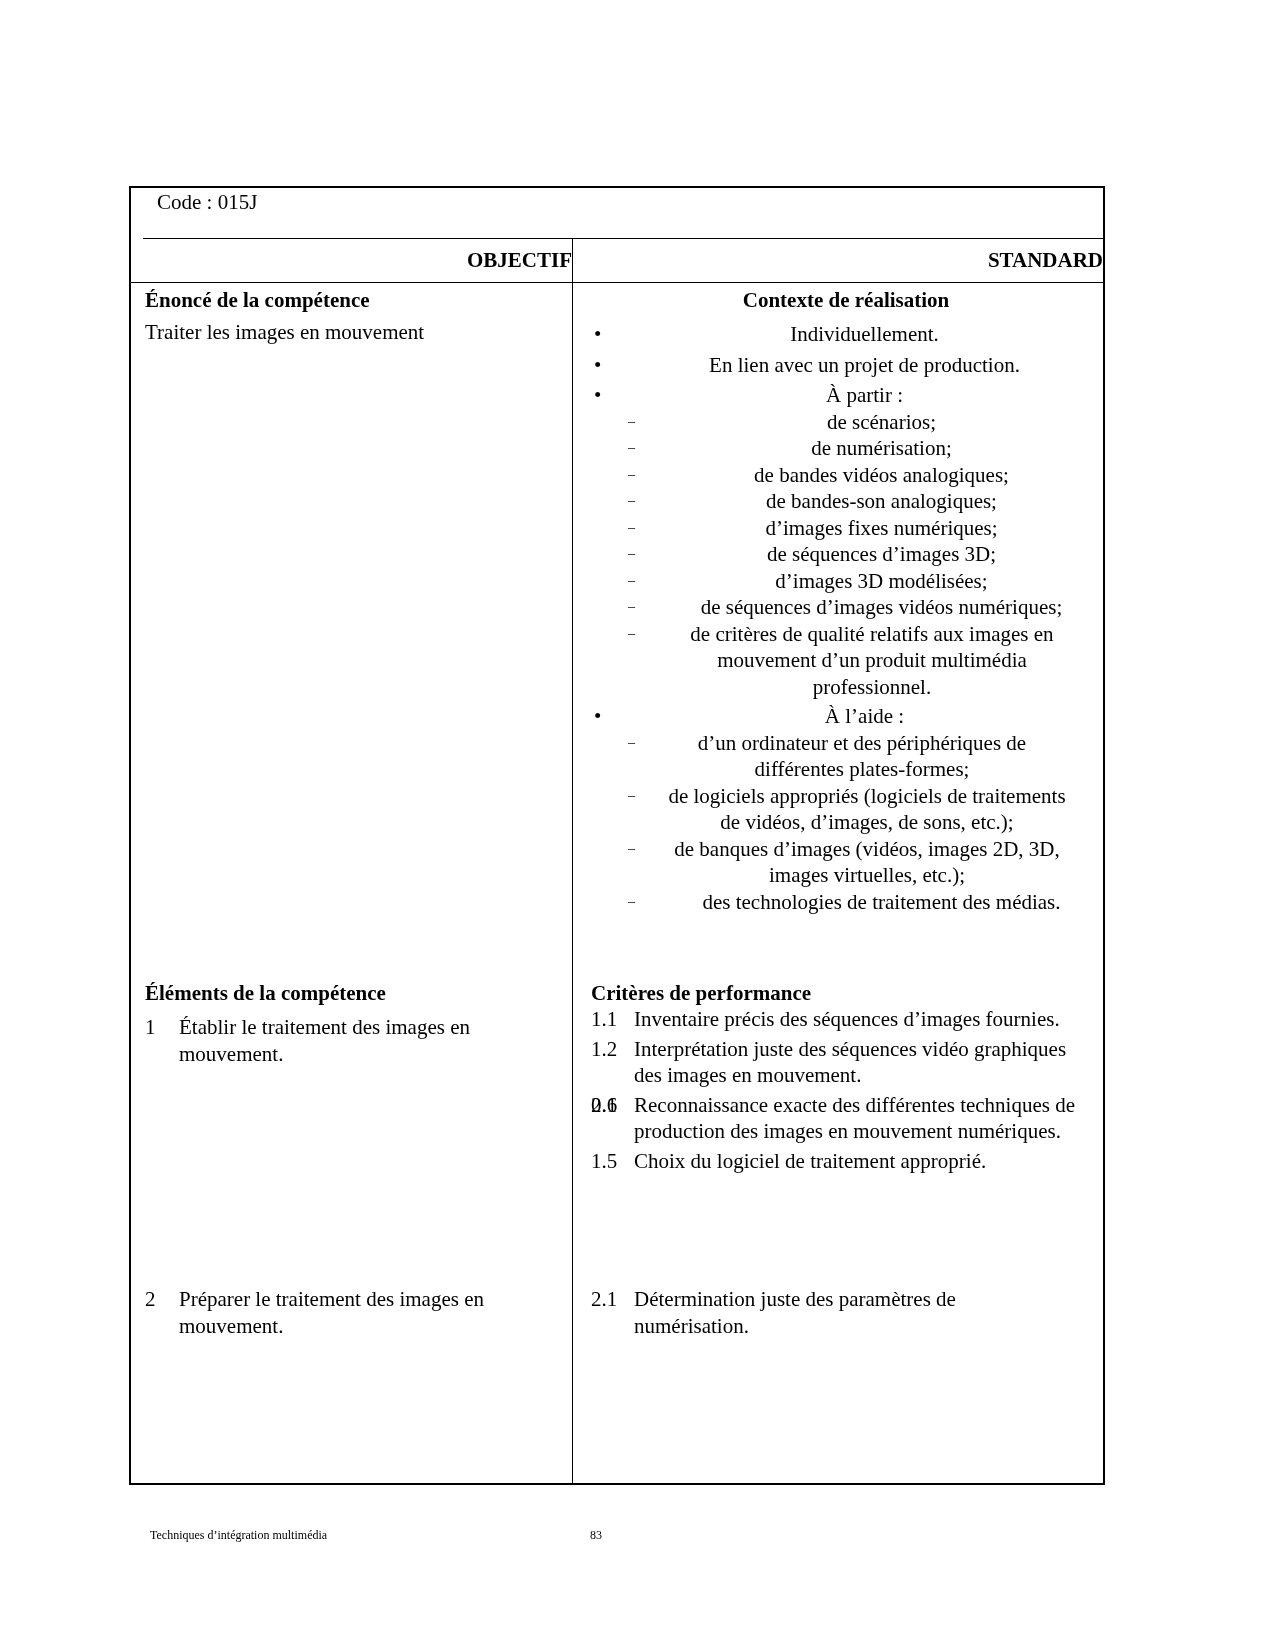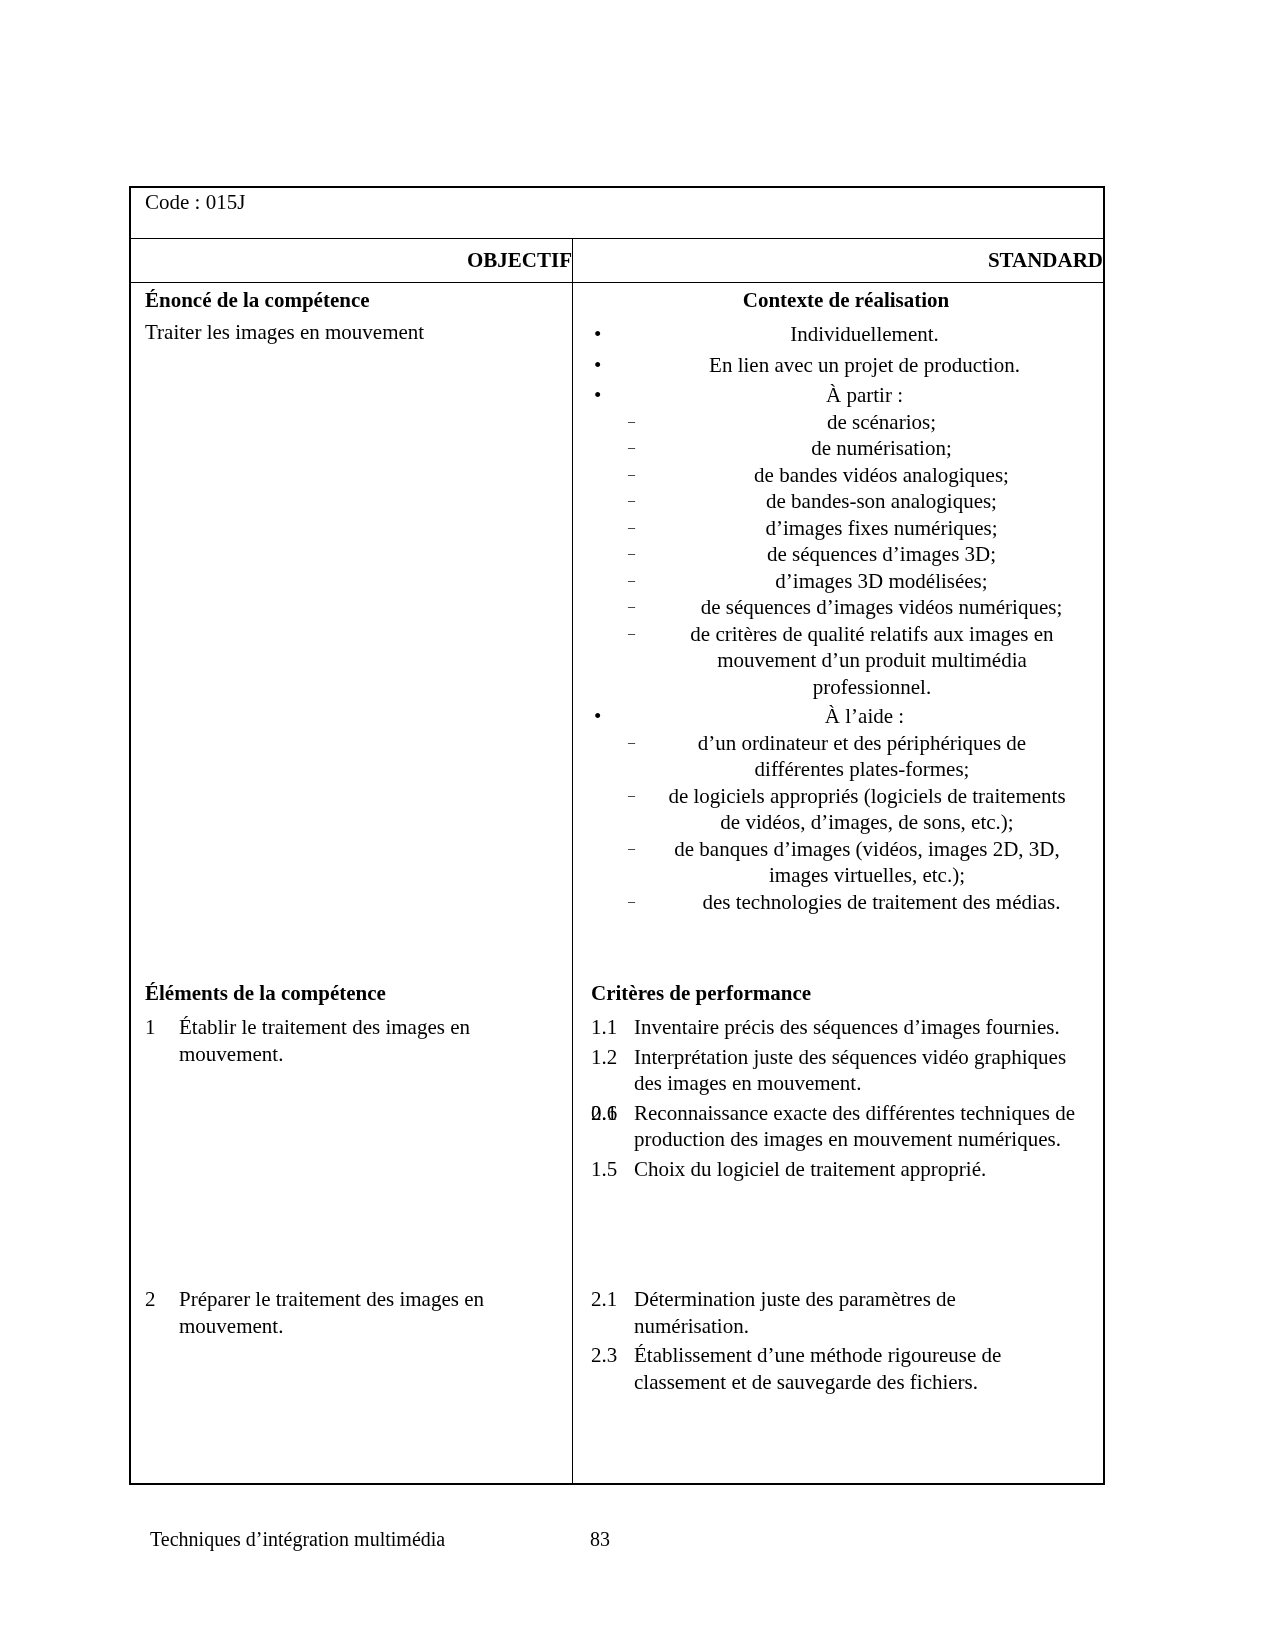--- a/index.html
+++ b/index.html
@@ -1,37 +1,37 @@
 <!DOCTYPE html>
 <html><head>
 <meta charset="utf-8">
 <style>
   html, body { margin:0; padding:0; background:#fff; }
   body { width:1275px; height:1650px; position:relative; font-family:"Liberation Serif", serif; color:#000; font-size:21px; }
   .tbl { position:absolute; left:129px; top:186px; width:976px; height:1299px; border:2px solid #000; box-sizing:border-box; }
-  .code-row { position:absolute; left:0; top:0; right:0; height:50px; border-bottom:1.5px solid #000; }
+  .code-row { position:absolute; left:12px; top:0; right:0; height:50px; border-bottom:1.5px solid #000; }
   .code-row span { position:absolute; left:14px; top:2px; }
   .hdr { position:absolute; top:50px; height:44px; border-bottom:1.5px solid #000; font-weight:bold; text-align:right; line-height:44px; }
   .hdr.left { left:0; width:441px; }
   .hdr.right { left:441px; right:0; }
   .vdiv { position:absolute; left:441px; top:50px; bottom:0; width:0; border-left:1.5px solid #000; }
   .col { position:absolute; }
   .col.left { left:14px; width:420px; }
   .col.right { left:460px; width:510px; }
   .h { font-weight:bold; line-height:26px; }
   .line { line-height:26.5px; }
   .bul { position:relative; padding-left:37px; line-height:26.5px; }
   .bul .mk { position:absolute; left:3px; top:0; }
   .dash { position:relative; padding-left:71px; line-height:26.5px; }
   .dash .mk { position:absolute; left:37px; top:0; font-size:14px; }
   .num { position:relative; padding-left:43px; line-height:26.5px; margin-bottom:3px; }
   .num .mk { position:absolute; left:0; top:0; }
   .elem { position:relative; padding-left:34px; line-height:26.5px; }
   .elem .mk { position:absolute; left:0; top:0; }
-  .footer { position:absolute; top:1528px; font-size:20px; }
+  .footer { position:absolute; top:1528px; font-size:12px; }
 </style>
 </head>
 <body>
 
 <div class="tbl">
   <div class="code-row">
     <span>Code :  015J</span>
   </div>
   <div class="hdr left">OBJECTIF</div>
   <div class="hdr right">STANDARD</div>
@@ -68,30 +68,29 @@
   <div class="col left" style="top:792px;">
     <div class="h">Éléments de la compétence</div>
     <div class="elem" style="margin-top:8px; width:360px;"><span class="mk">1</span><span>Établir le traitement des images en mouvement.</span></div>
   </div>
   <div class="col left" style="top:1098px;">
     <div class="elem" style="width:380px;"><span class="mk">2</span><span>Préparer le traitement des images en mouvement.</span></div>
   </div>
 
   <div class="col right" style="top:792px;">
     <div class="h">Critères de performance</div>
-    <div style="margin-top:8px; width:505px;">
+    <div style="margin-top:0; width:505px;">
       <div class="num"><span class="mk">1.1</span><span>Inventaire précis des séquences d’images fournies.</span></div>
       <div class="num"><span class="mk">1.2</span><span>Interprétation juste des séquences vidéo graphiques des images en mouvement.</span></div>
       <div class="num"><span class="mk">0.6</span></div>
       <div class="num"><span class="mk">2.1</span><span>Reconnaissance exacte des différentes techniques de production des images en mouvement numériques.</span></div>
       <div class="num"><span class="mk">1.5</span><span>Choix du logiciel de traitement approprié.</span></div>
     </div>
   </div>
   <div class="col right" style="top:1098px;">
     <div style="width:470px;">
       <div class="num"><span class="mk">2.1</span><span>Détermination juste des paramètres de numérisation.</span></div>
-      <div class="num"><span class="mk">2.3</span><span>Établissement d’une méthode rigoureuse de classement et de sauvegarde des fichiers.</span></div>
     </div>
   </div>
 </div>
 
 <div class="footer" style="left:150px;">Techniques d’intégration multimédia</div>
 <div class="footer" style="left:590px;">83</div>
 
 </body></html>

